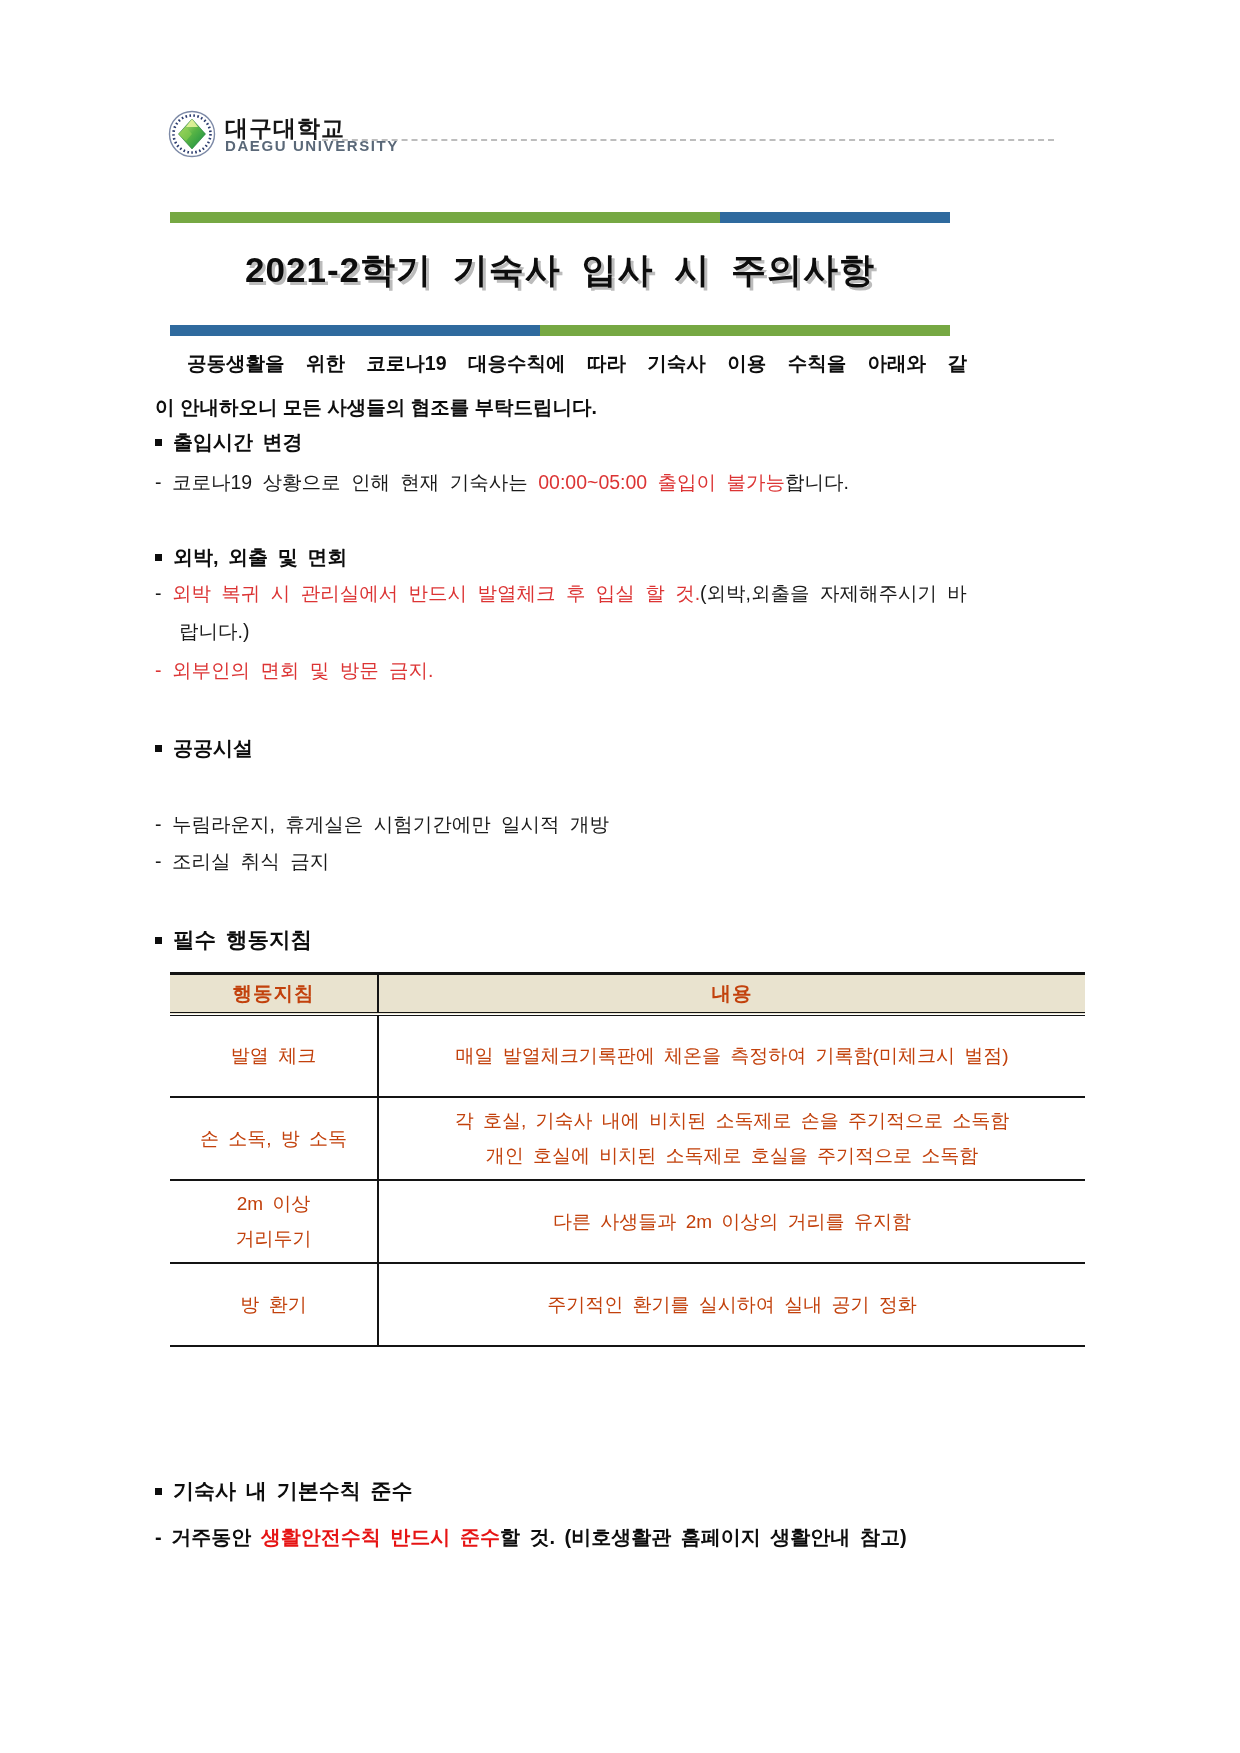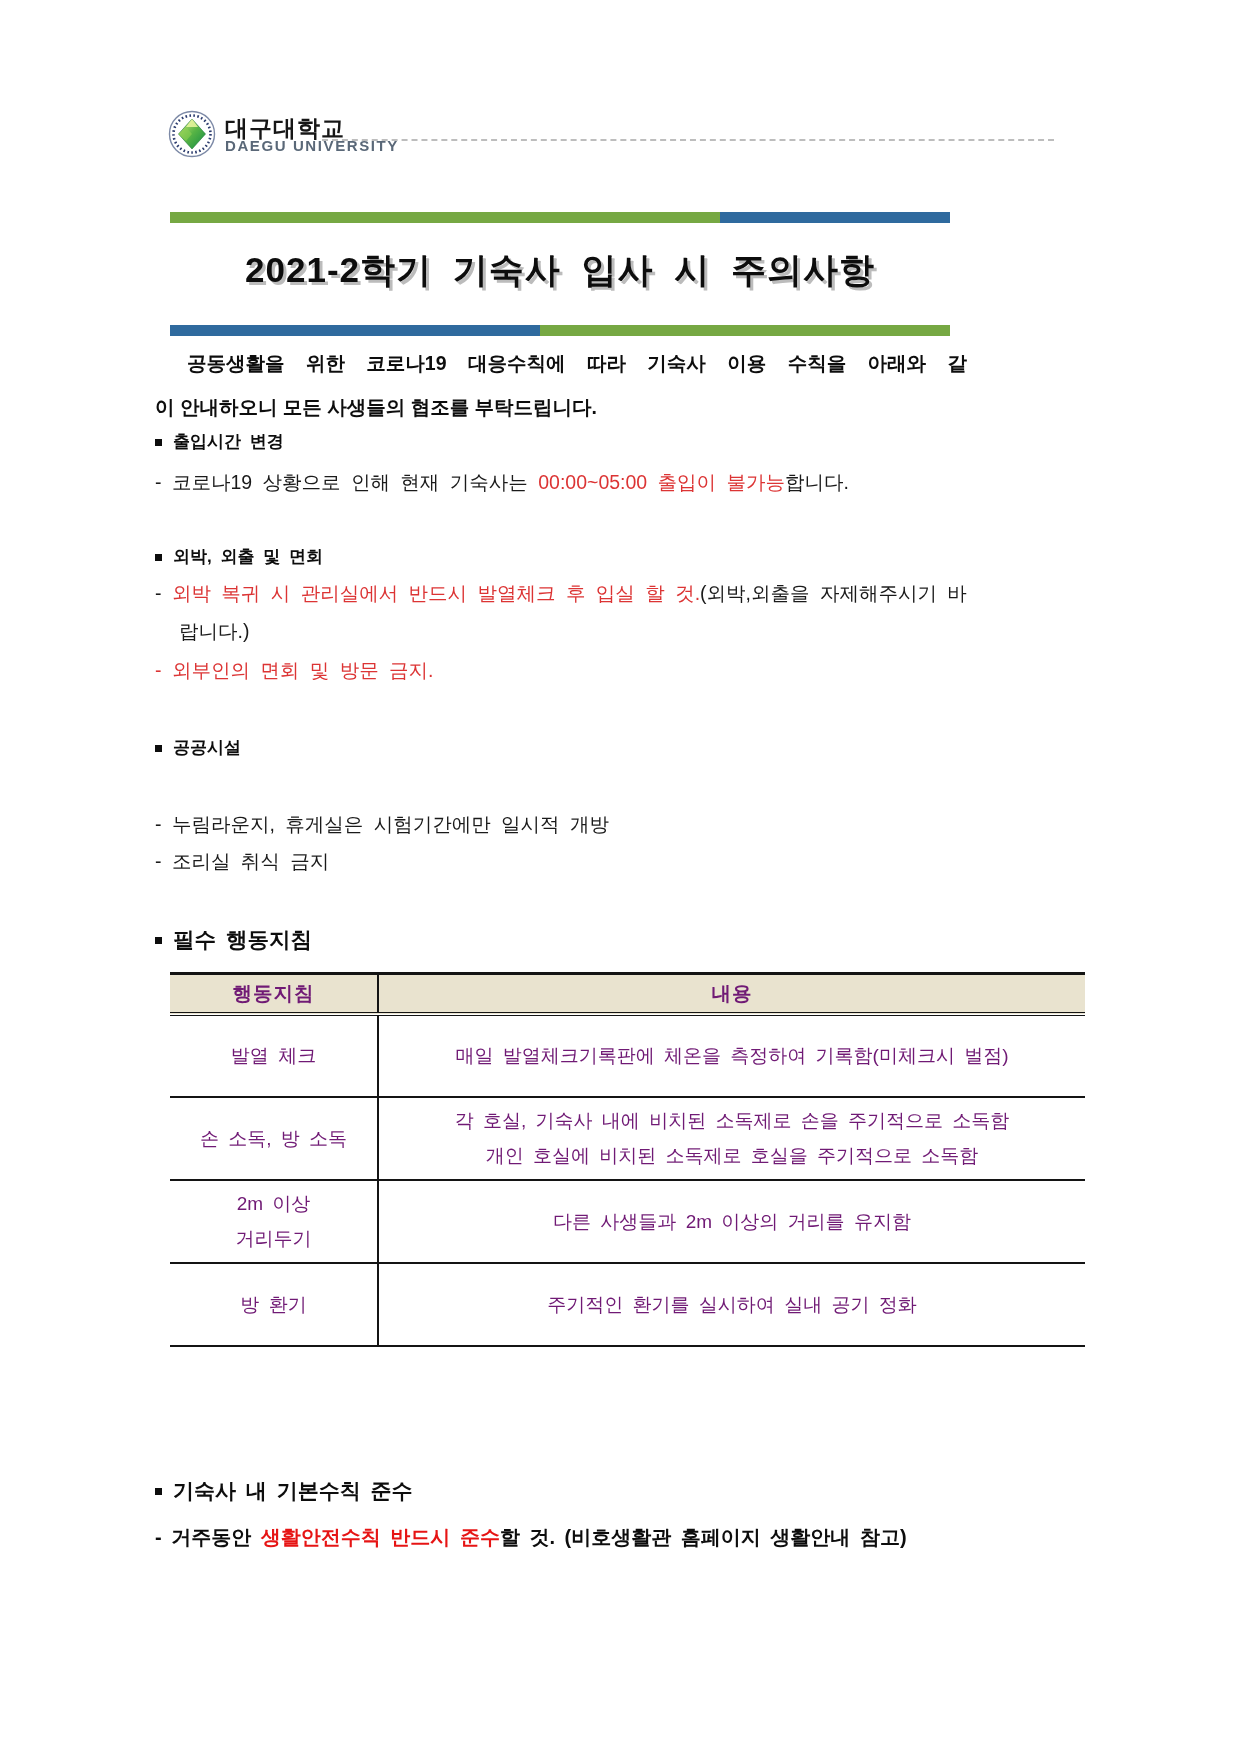--- a/index.html
+++ b/index.html
@@ -43,39 +43,39 @@
   }
 
   
   .abs{position:absolute;}
   .intro{
     left:155px;top:341px;width:812px;
     font-size:19.5px;font-weight:bold;line-height:44px;color:#0d0d0d;
   }
   .intro .l1{text-align:justify;text-align-last:justify;margin-left:32px;}
   .sec-head{
-    left:155px;font-size:17px;font-weight:bold;color:#0d0d0d;
+    left:155px;font-size:20px;font-weight:bold;color:#0d0d0d;
     line-height:28px;word-spacing:4px;white-space:nowrap;
     display:flex;align-items:center;
   }
   .bullet{display:inline-block;width:7px;height:7px;background:#0d0d0d;margin-right:11px;flex:0 0 auto;}
   .item{
     left:155px;width:815px;font-size:19.5px;line-height:38px;color:#1a1a1a;
     word-spacing:5px;
   }
   .hang{padding-left:24px;text-indent:-24px;}
   .red{color:var(--red);}
   .strong-line{font-weight:bold;font-size:20px;color:#0d0d0d;white-space:nowrap;word-spacing:4px;}
   .strong-line .red-strong{color:var(--strong-red);}
 
   
   .rules-table{
     position:absolute;left:170px;top:972px;width:915px;
     border-collapse:collapse;table-layout:fixed;
-    font-size:19px;color:#701a75;
+    font-size:19px;color:#c2410c;
   }
   .rules-table col.c1{width:208px;}
   .rules-table{border-top:3px solid #141414;}
   .rules-table th{
     height:40px;background:var(--table-header-bg);
     font-weight:bold;font-size:19.5px;text-align:center;vertical-align:middle;
     border-bottom:4px double #141414;letter-spacing:1px;
   }
   .rules-table td{
     height:83px;text-align:center;vertical-align:middle;

